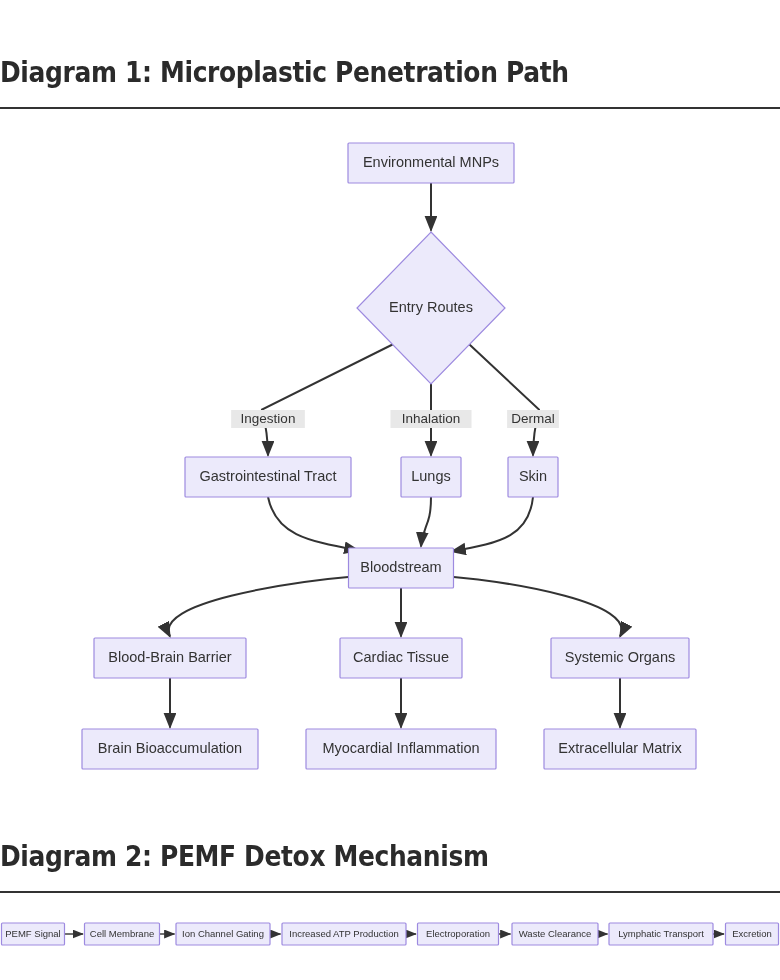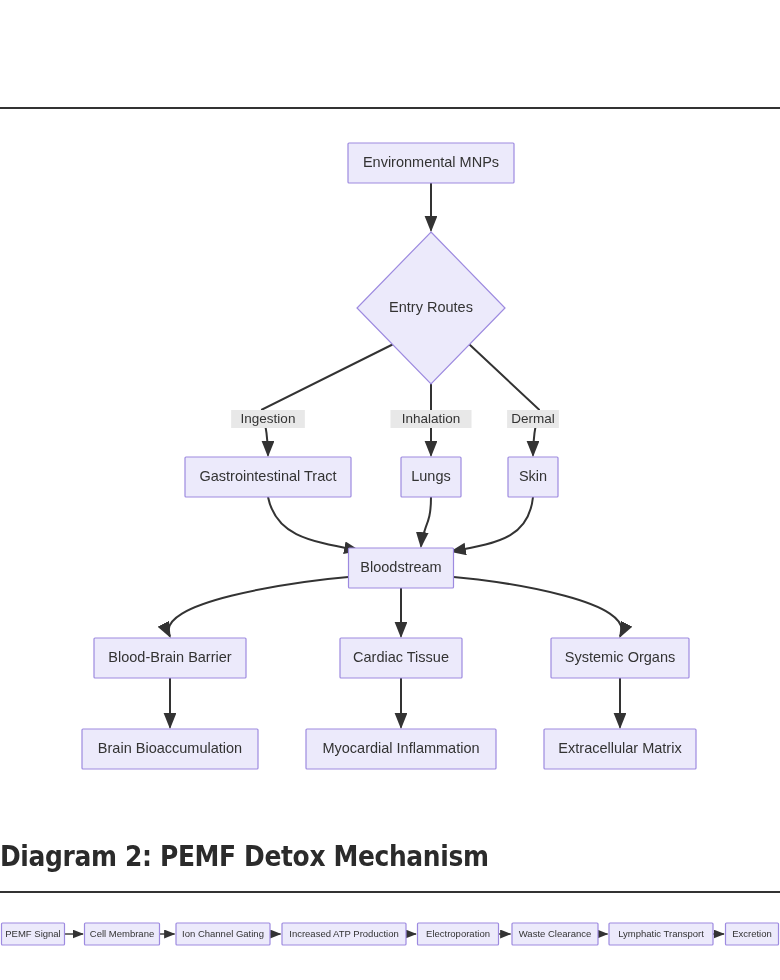--- a/index.html
+++ b/index.html
@@ -100,20 +100,23 @@
     fill: #333333;
     text-anchor: middle;
     dominant-baseline: middle;
   }
 </style>
 </head>
 <body>
 
 <div class="page">
 
+  <div id="title1-wrap">
+    <div class="section-title">Diagram 1: Microplastic Penetration Path</div>
+  </div>
   <div id="rule1" class="rule"></div>
 
   <div id="diagram1">
     <svg id="svg1" width="780" height="680" viewBox="0 0 780 680">
       <defs>
         <marker id="arrow1" markerWidth="9" markerHeight="9" refX="7.2" refY="3.2" orient="auto" markerUnits="strokeWidth">
           <path d="M0,0 L8,3.2 L0,6.4 z" fill="#333333"></path>
         </marker>
       </defs>
       <g id="d1-edges">

